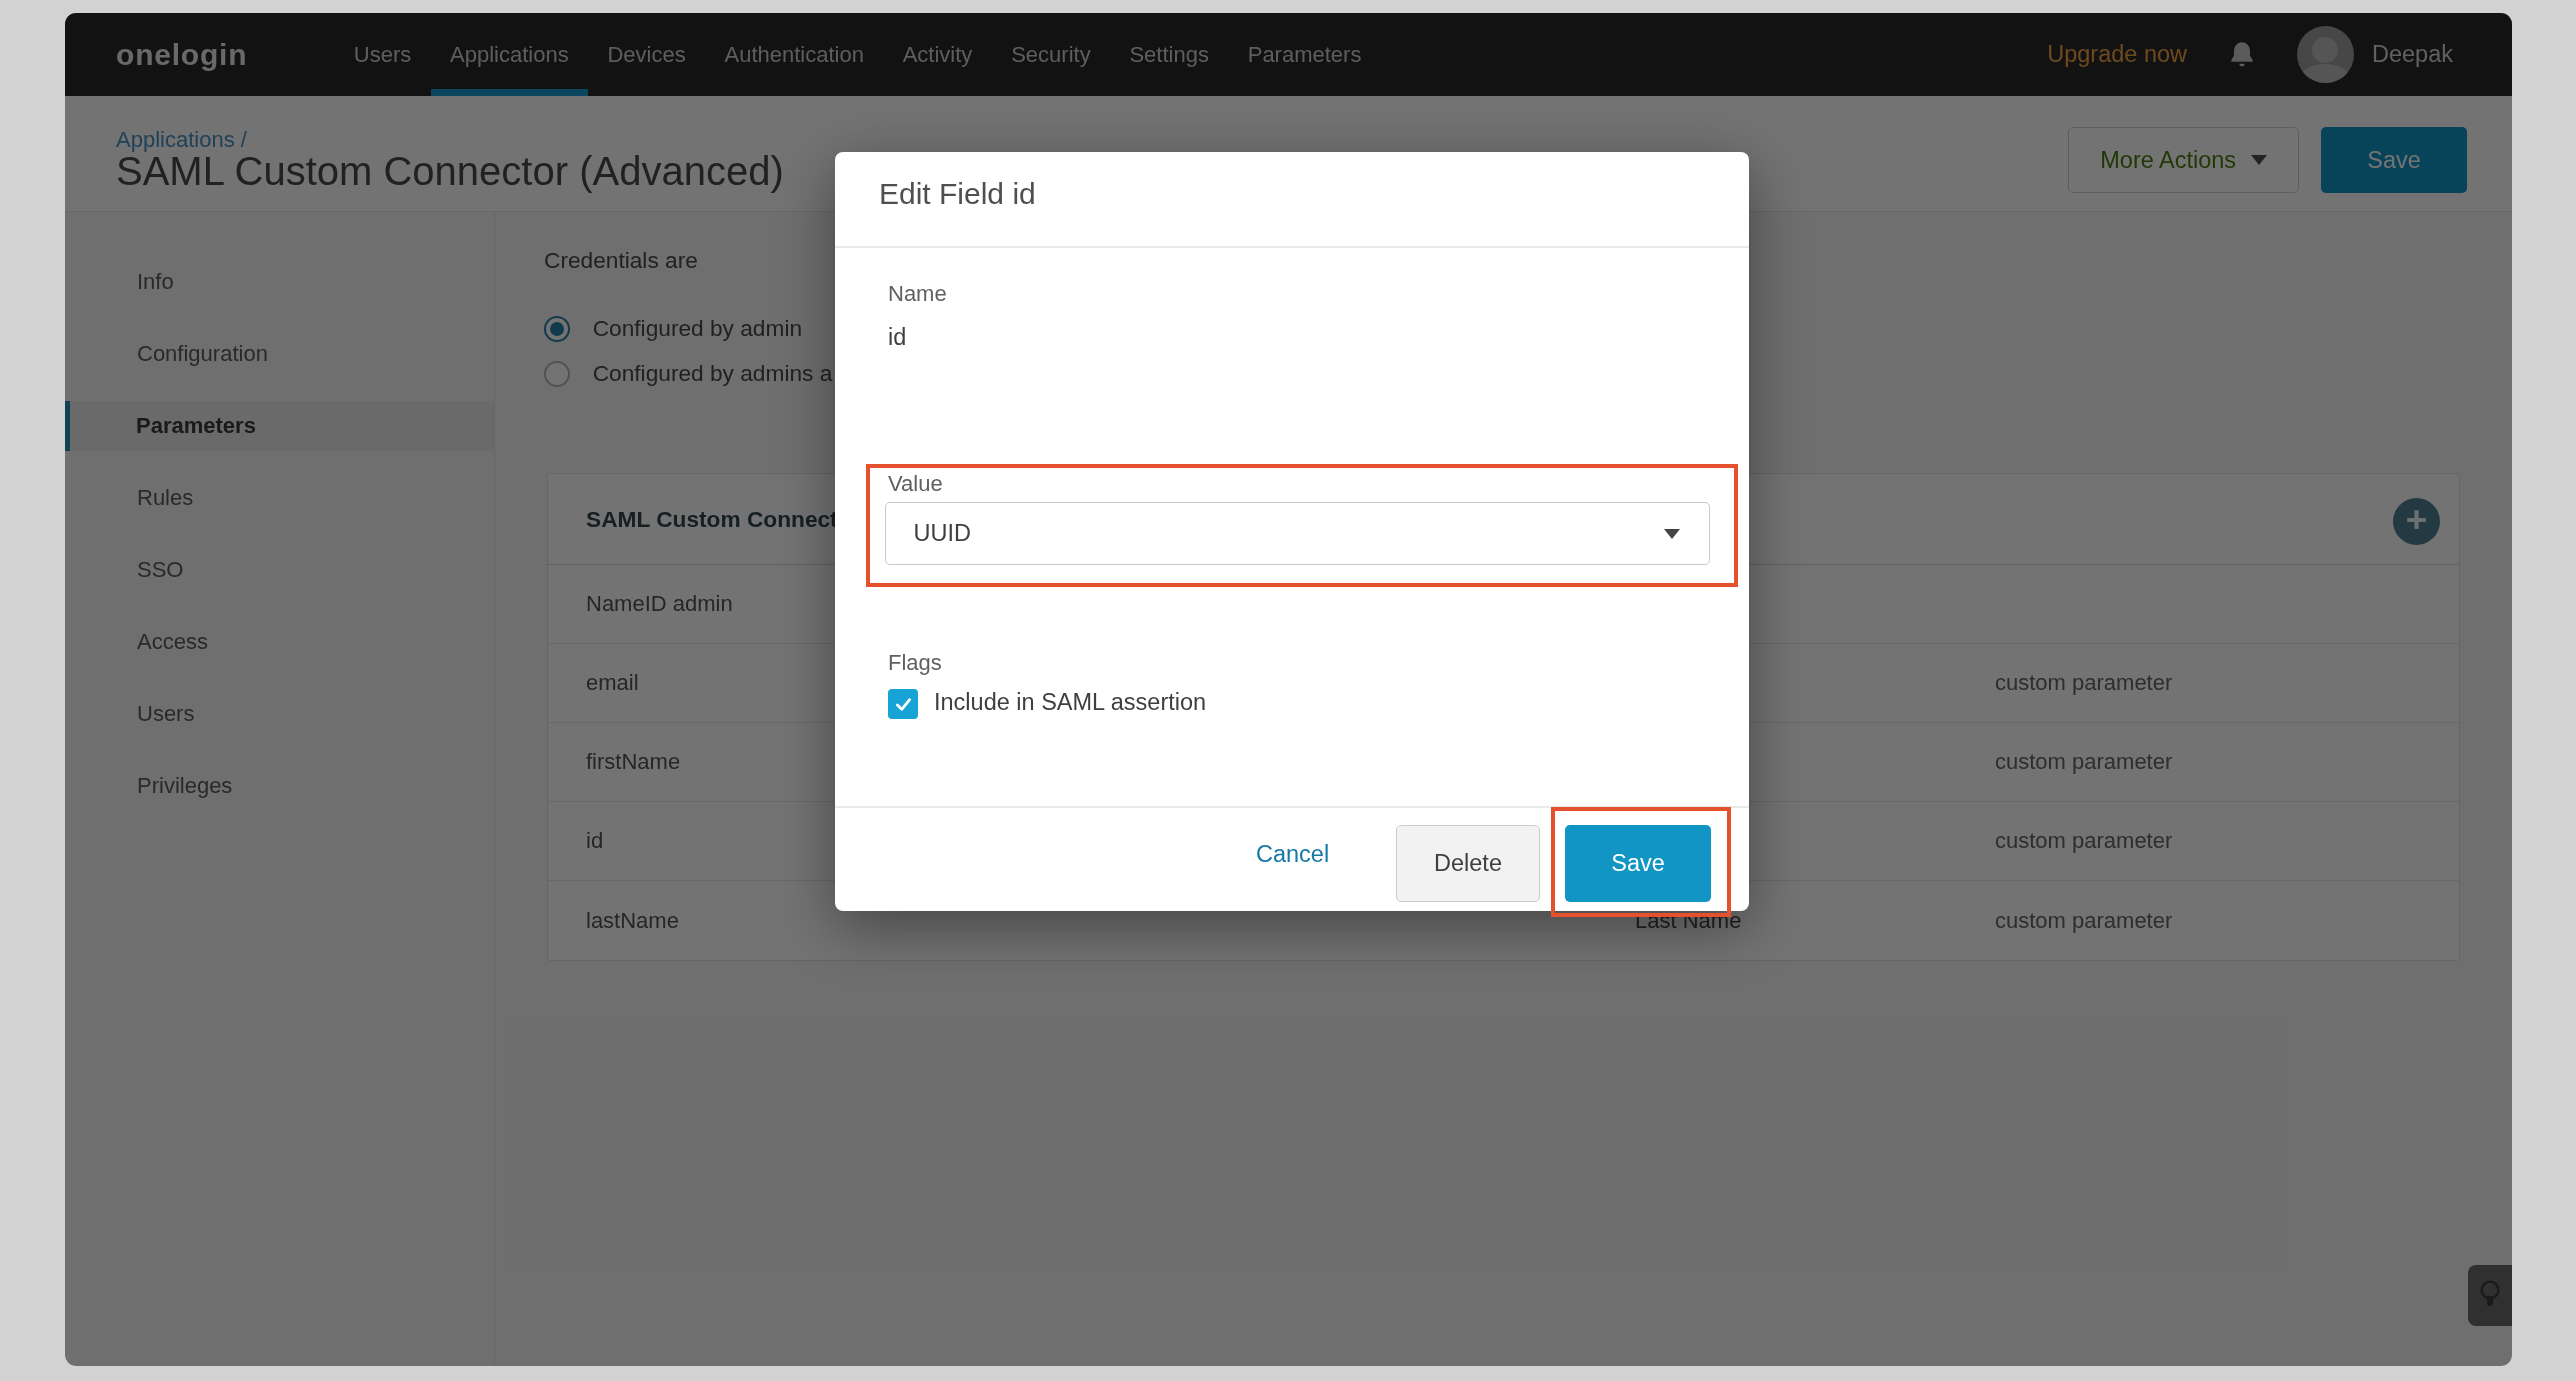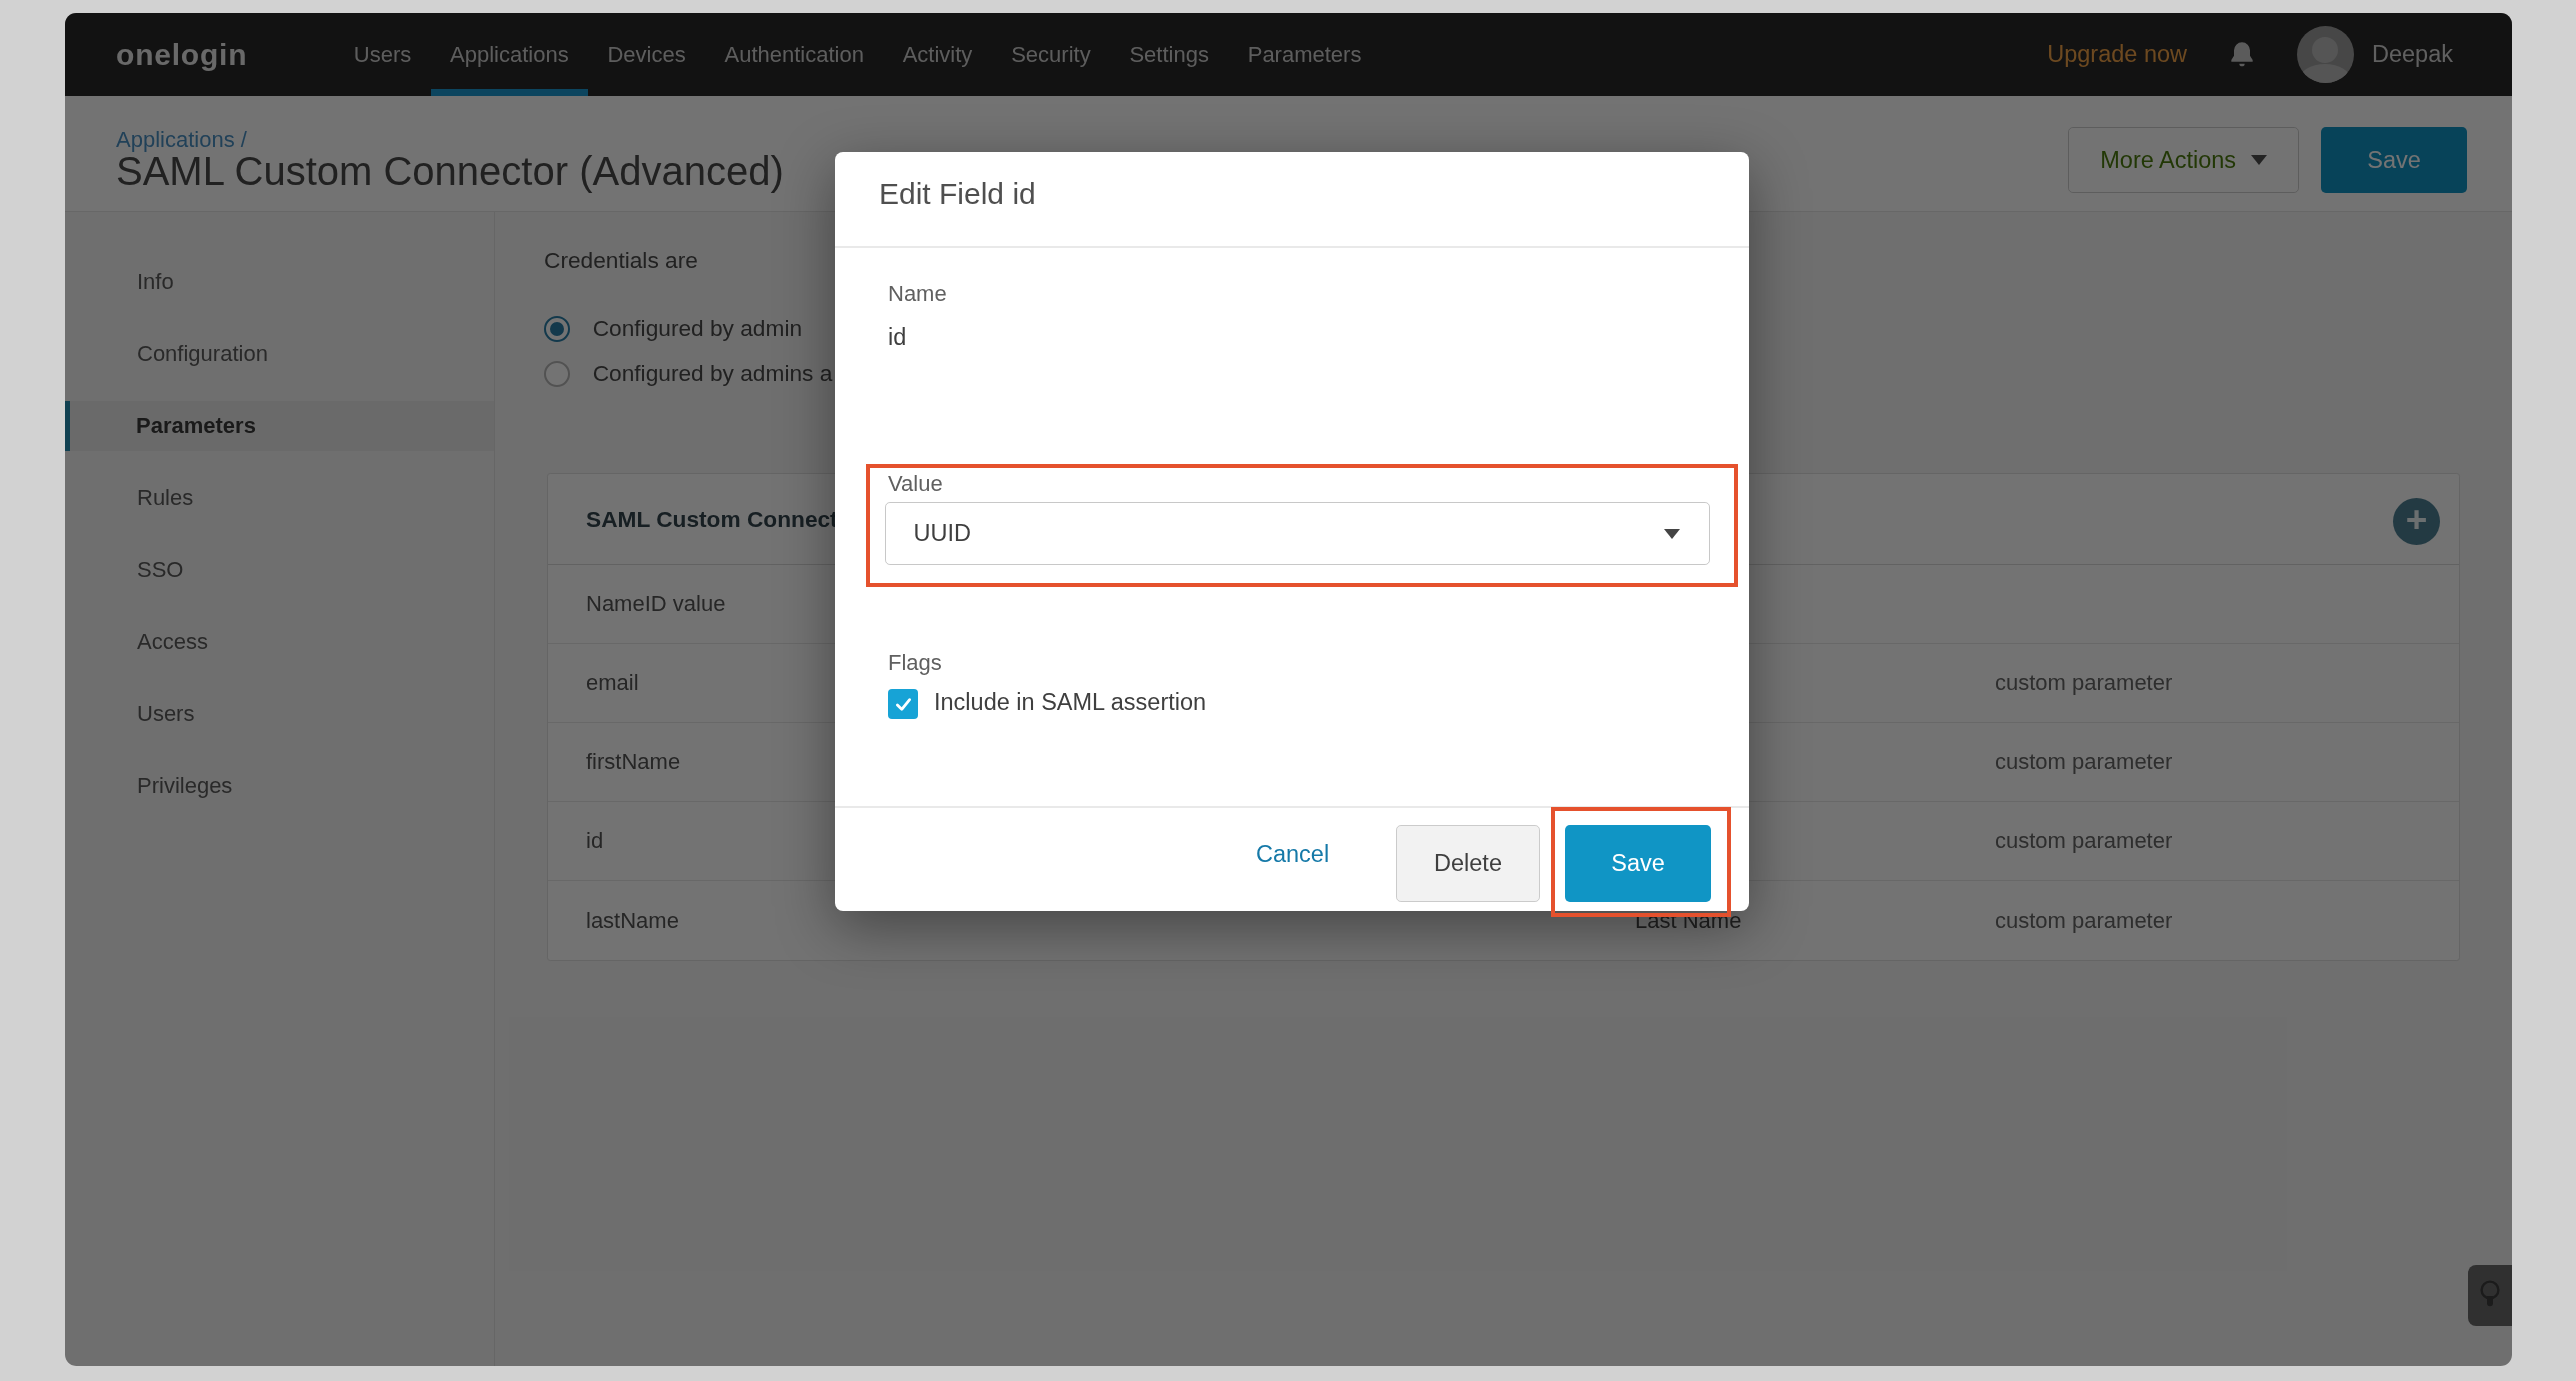--- a/index.html
+++ b/index.html
@@ -222,21 +222,21 @@
       <span class="radio unchecked"></span>
       <span>Configured by admins a</span>
     </div>
 
     <div class="table-card">
       <div class="t-head">
         <span>SAML Custom Connecto</span>
         <div class="add-btn">+</div>
       </div>
       <div class="t-row">
-        <span class="t-field">NameID value</span>
+        <span class="t-field">NameID admin</span>
         <span class="t-value"></span>
         <span class="t-meta"></span>
       </div>
       <div class="t-row">
         <span class="t-field">email</span>
         <span class="t-value"></span>
         <span class="t-meta">custom parameter</span>
       </div>
       <div class="t-row">
         <span class="t-field">firstName</span>

